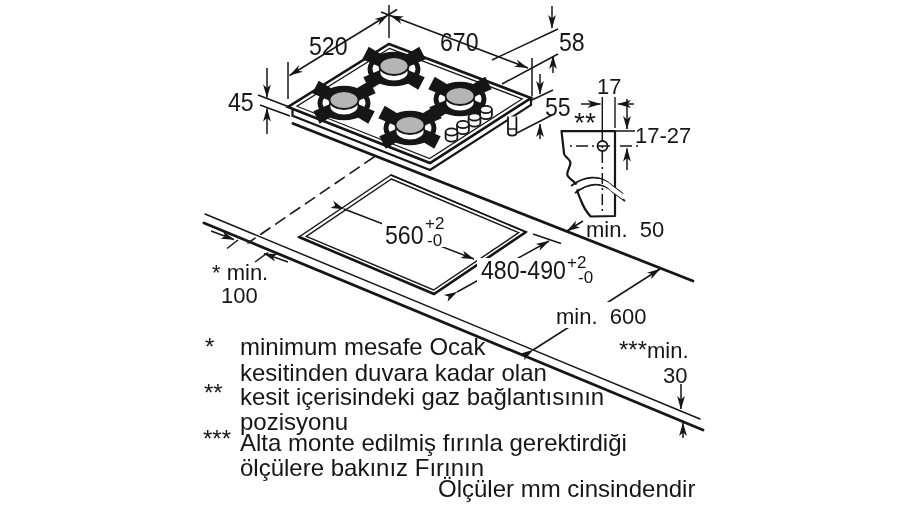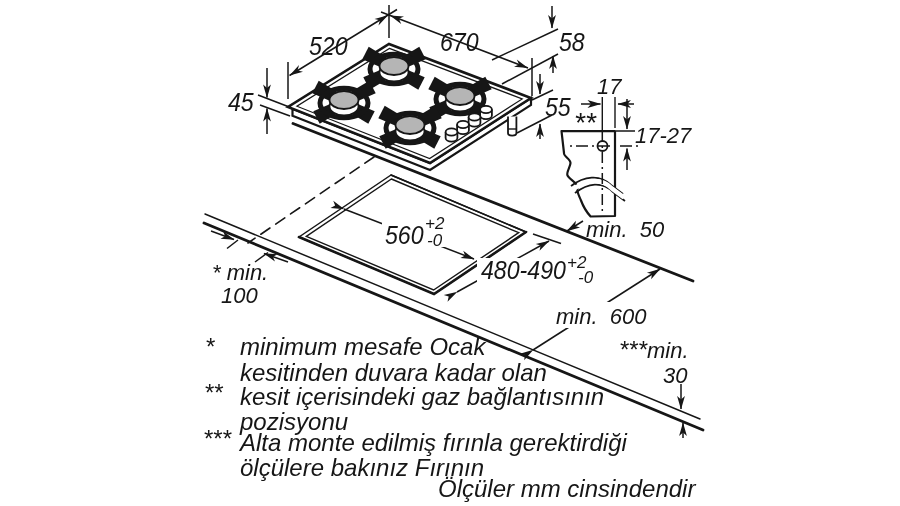--- a/index.html
+++ b/index.html
@@ -1,16 +1,16 @@
 <!DOCTYPE html>
 <html><head>
 <meta charset="utf-8">
 <style>
 html,body{margin:0;padding:0;background:#fff;}
-#wrap{width:900px;height:506px;position:relative;background:#fff;overflow:hidden;font-style:italic;}
+#wrap{width:900px;height:506px;position:relative;background:#fff;overflow:hidden;}
 svg{position:absolute;left:0;top:0;}
 text{font-family:"Liberation Sans",sans-serif;fill:#161616;}
 .dim{font-size:26px;}
 .leg{font-size:24px;}
 .sup{font-size:17px;}
 .dim2{font-size:22px;}
 .mid{font-size:22px;}
 </style>
 </head>
 <body>

